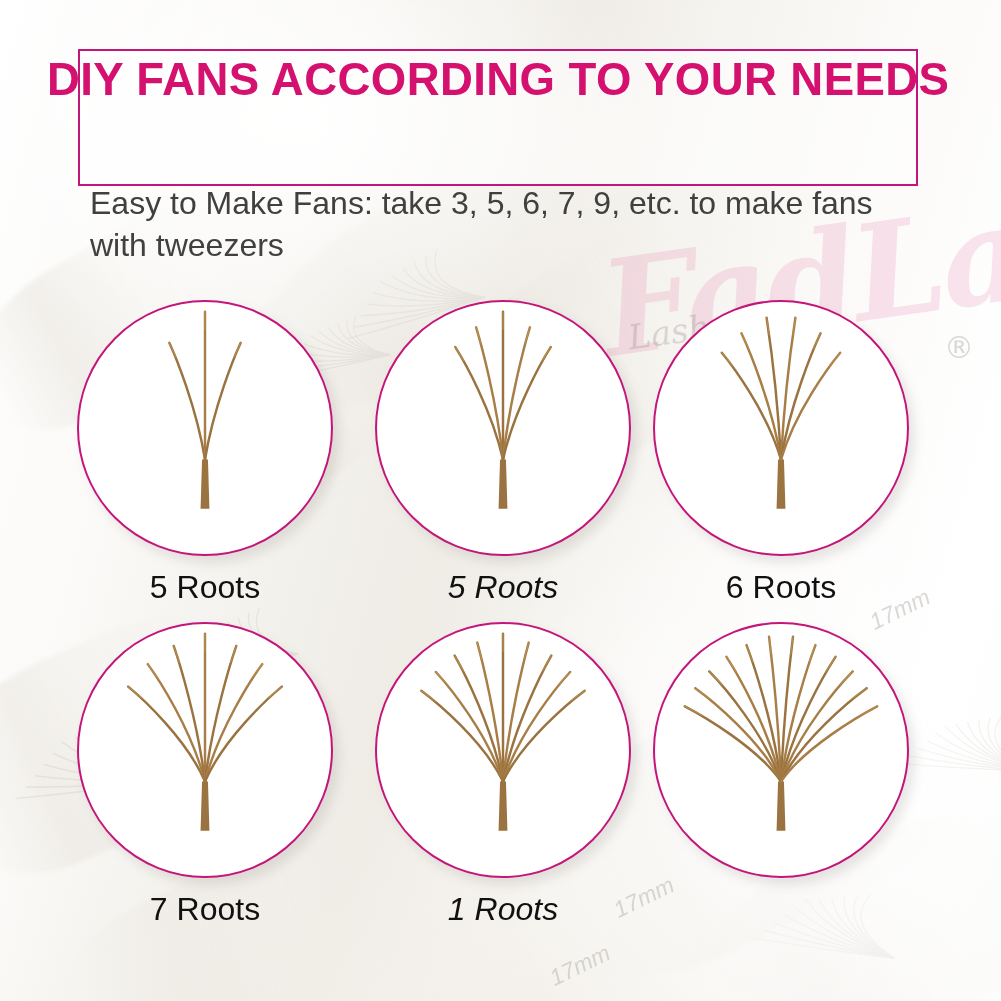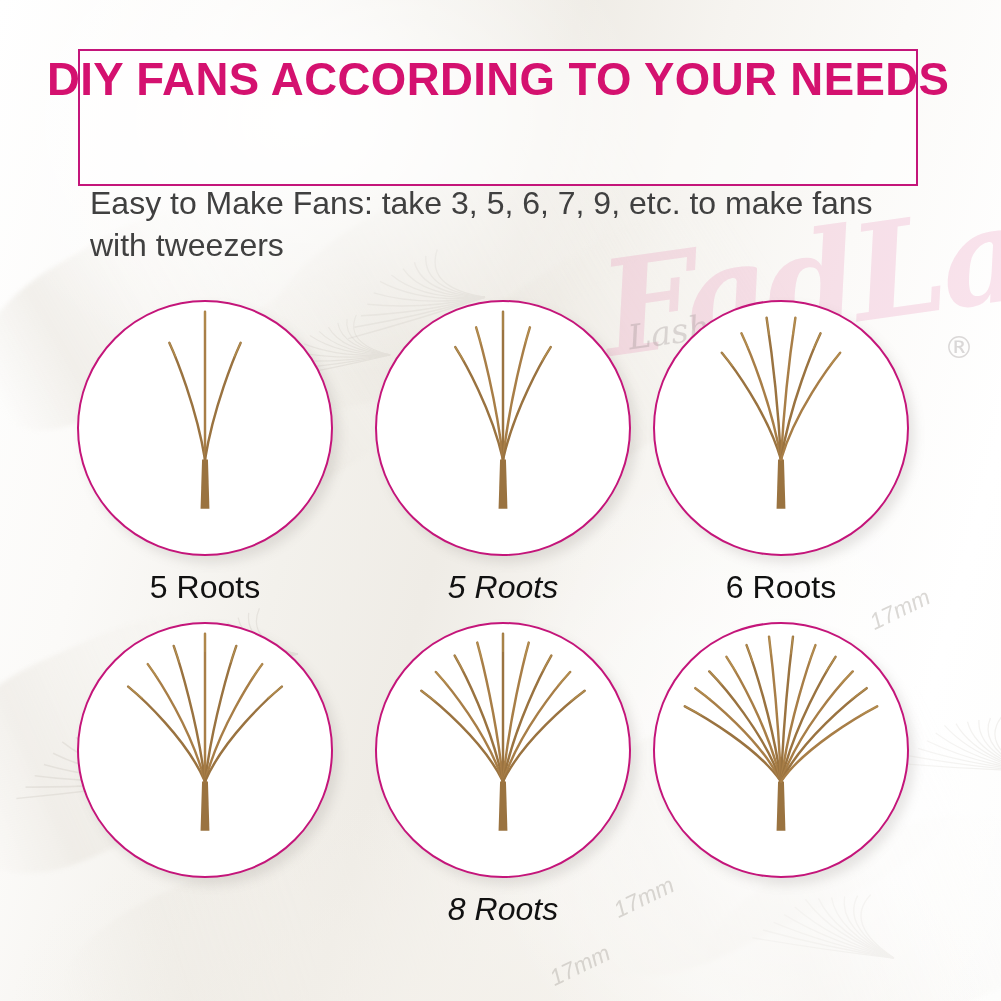--- a/index.html
+++ b/index.html
@@ -351,20 +351,21 @@
               <path d="M 128 160 C 128 92.5, 128 28, 128 10" stroke="#a87e47" stroke-width="2.5" stroke-linecap="round" fill="none"></path>
               <path d="M 128 28 L 128 10" stroke="#b5904f" stroke-width="1.1" stroke-linecap="round" fill="none"></path>
               <path d="M 128 160 C 135.6303397633439 98.03006387965902, 154.07032752475834 38.81434714244432, 159.79308234726625 22.28903084368673" stroke="#9a7340" stroke-width="2.5" stroke-linecap="round" fill="none"></path>
               <path d="M 154.07032752475834 38.81434714244432 L 159.79308234726625 22.28903084368673" stroke="#b5904f" stroke-width="1.1" stroke-linecap="round" fill="none"></path>
               <path d="M 128 160 C 141.95773731376423 106.34199543593974, 175.68893582202776 55.068791074726576, 186.15723880735092 40.759989857643845" stroke="#a87e47" stroke-width="2.5" stroke-linecap="round" fill="none"></path>
               <path d="M 175.68893582202776 55.068791074726576 L 186.15723880735092 40.759989857643845" stroke="#b5904f" stroke-width="1.1" stroke-linecap="round" fill="none"></path>
               <path d="M 128 160 C 146.72857483764315 116.63525535070102, 191.98929736194748 75.19783268581533, 206.03572849017985 63.633900779335605" stroke="#9a7340" stroke-width="2.5" stroke-linecap="round" fill="none"></path>
               <path d="M 191.98929736194748 75.19783268581533 L 206.03572849017985 63.633900779335605" stroke="#b5904f" stroke-width="1.1" stroke-linecap="round" fill="none"></path>
             </svg>
           </div>
+          <div class="cell-label">7 Roots</div>
         </div>
         <div class="cell c1">
           <div class="circle">
             <svg viewBox="0 0 256 256">
               <path d="M 123.5 210 L 125 160 L 131 160 L 132.5 210 Z" fill="#9a7340"></path>
               <path d="M 128 160 C 108.08667315476038 118.5325187383614, 59.9627999454313 78.90803664390674, 45.02780481150158 67.85004164080311" stroke="#9a7340" stroke-width="2.5" stroke-linecap="round" fill="none"></path>
               <path d="M 59.9627999454313 78.90803664390674 L 45.02780481150158 67.85004164080311" stroke="#b5904f" stroke-width="1.1" stroke-linecap="round" fill="none"></path>
               <path d="M 128 160 C 111.63534495309648 109.92870634830594, 72.08742858974632 62.082803525576054, 59.81393730456868 48.730458551790974" stroke="#a87e47" stroke-width="2.5" stroke-linecap="round" fill="none"></path>
               <path d="M 72.08742858974632 62.082803525576054 L 59.81393730456868 48.730458551790974" stroke="#b5904f" stroke-width="1.1" stroke-linecap="round" fill="none"></path>
               <path d="M 128 160 C 116.21686181895053 102.44476670644752, 87.74094454808096 47.44754378149736, 78.90359091229386 32.099481569883366" stroke="#9a7340" stroke-width="2.5" stroke-linecap="round" fill="none"></path>
@@ -376,21 +377,21 @@
               <path d="M 128 160 C 134.27619149794955 96.50631434405763, 149.443654284661 35.83457027282381, 154.15079790812317 18.902920764572514" stroke="#a87e47" stroke-width="2.5" stroke-linecap="round" fill="none"></path>
               <path d="M 149.443654284661 35.83457027282381 L 154.15079790812317 18.902920764572514" stroke="#b5904f" stroke-width="1.1" stroke-linecap="round" fill="none"></path>
               <path d="M 128 160 C 139.78313818104948 102.44476670644752, 168.25905545191904 47.44754378149736, 177.09640908770615 32.099481569883366" stroke="#9a7340" stroke-width="2.5" stroke-linecap="round" fill="none"></path>
               <path d="M 168.25905545191904 47.44754378149736 L 177.09640908770615 32.099481569883366" stroke="#b5904f" stroke-width="1.1" stroke-linecap="round" fill="none"></path>
               <path d="M 128 160 C 144.36465504690352 109.92870634830594, 183.9125714102537 62.082803525576054, 196.1860626954313 48.730458551790974" stroke="#a87e47" stroke-width="2.5" stroke-linecap="round" fill="none"></path>
               <path d="M 183.9125714102537 62.082803525576054 L 196.1860626954313 48.730458551790974" stroke="#b5904f" stroke-width="1.1" stroke-linecap="round" fill="none"></path>
               <path d="M 128 160 C 147.91332684523962 118.5325187383614, 196.0372000545687 78.90803664390674, 210.9721951884984 67.85004164080311" stroke="#9a7340" stroke-width="2.5" stroke-linecap="round" fill="none"></path>
               <path d="M 196.0372000545687 78.90803664390674 L 210.9721951884984 67.85004164080311" stroke="#b5904f" stroke-width="1.1" stroke-linecap="round" fill="none"></path>
             </svg>
           </div>
-          <div class="cell-label">8 Roots</div>
+          <div class="cell-label">1 Roots</div>
         </div>
         <div class="cell c2">
           <div class="circle">
             <svg viewBox="0 0 256 256">
               <path d="M 123.5 210 L 125 160 L 131 160 L 132.5 210 Z" fill="#9a7340"></path>
               <path d="M 128 160 C 104.54879997266396 125.64608967682827, 47.87506657326851 92.81901981246416, 30.286666552766476 83.65797705961837" stroke="#9a7340" stroke-width="2.5" stroke-linecap="round" fill="none"></path>
               <path d="M 47.87506657326851 92.81901981246416 L 30.286666552766476 83.65797705961837" stroke="#b5904f" stroke-width="1.1" stroke-linecap="round" fill="none"></path>
               <path d="M 128 160 C 107.10988380826157 117.32259517683227, 56.625436344893686 76.54196390136086, 40.95784920108986 65.1613226151828" stroke="#a87e47" stroke-width="2.5" stroke-linecap="round" fill="none"></path>
               <path d="M 56.625436344893686 76.54196390136086 L 40.95784920108986 65.1613226151828" stroke="#b5904f" stroke-width="1.1" stroke-linecap="round" fill="none"></path>
               <path d="M 128 160 C 110.51310809910305 109.68598028311348, 68.25311933860212 61.60813922031079, 55.1379504129294 48.19106729580771" stroke="#9a7340" stroke-width="2.5" stroke-linecap="round" fill="none"></path>

